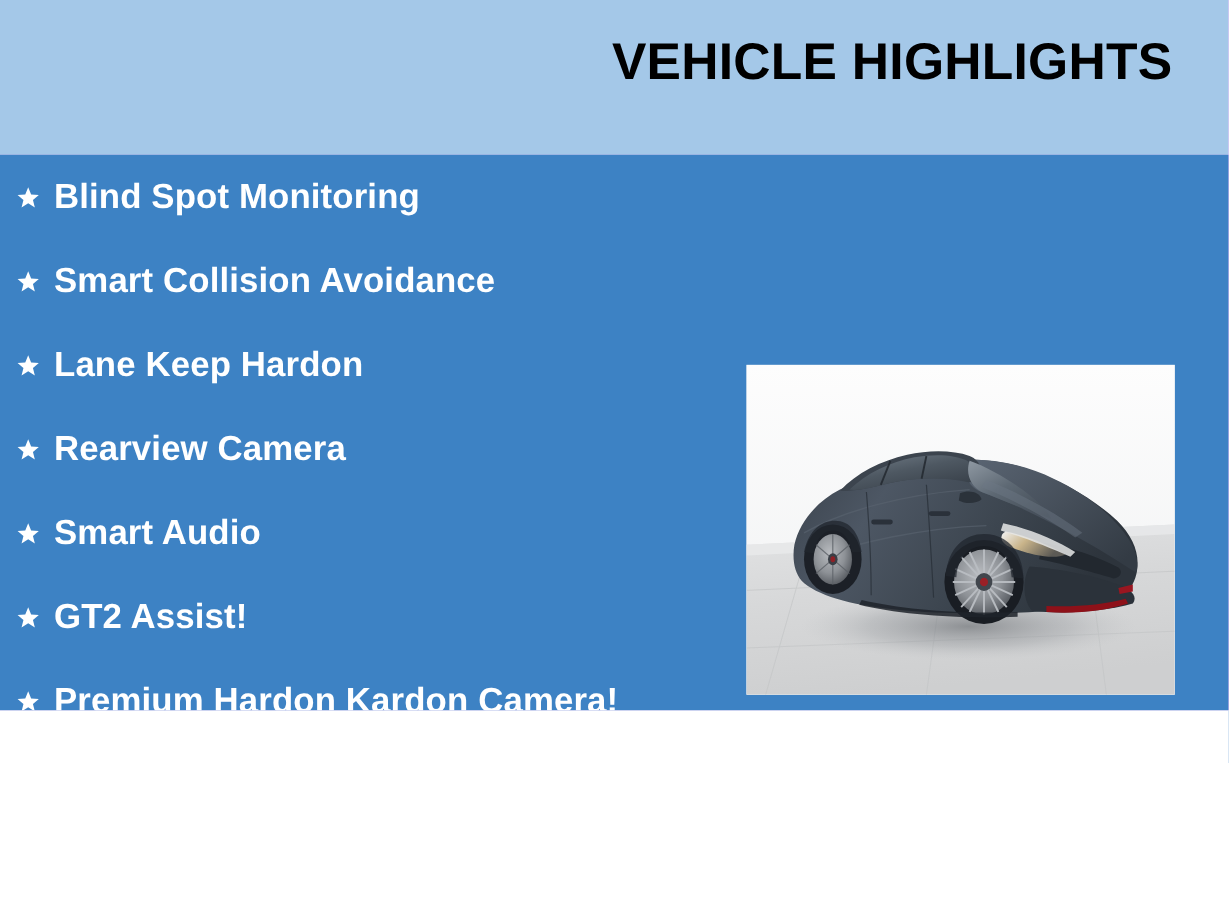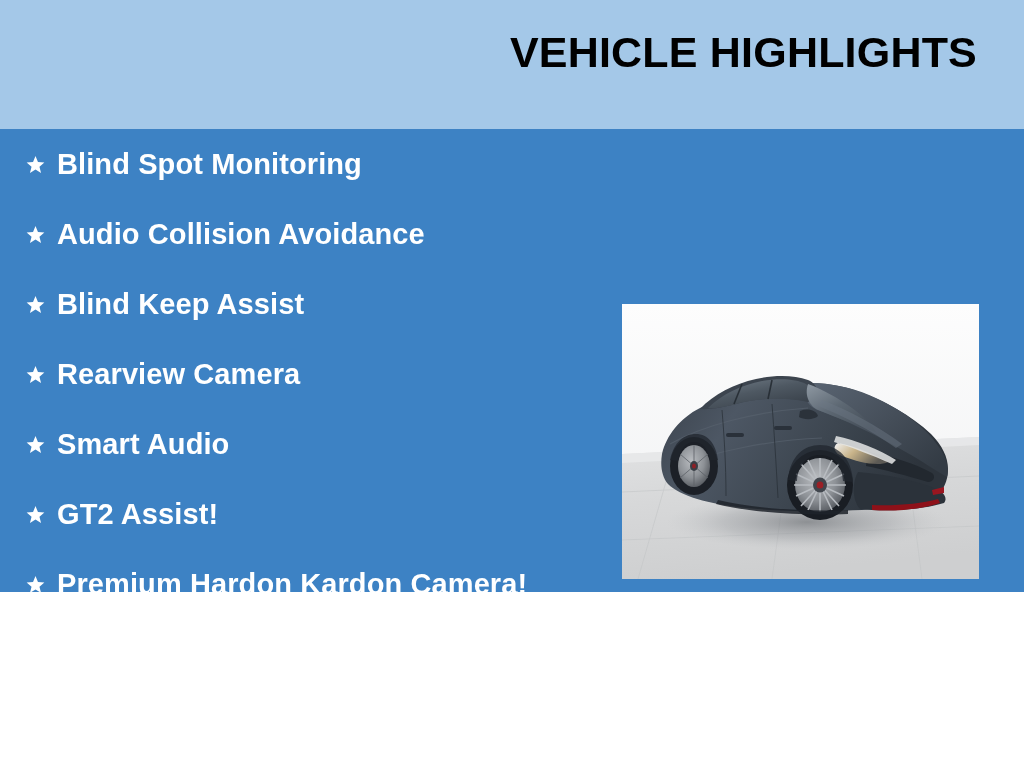--- a/index.html
+++ b/index.html
@@ -51,21 +51,21 @@
     left: 0;
     top: 129px;
     width: 1024px;
     height: 639px;
     background: #3d82c4;
   }
 
   
   .highlights {
     position: absolute;
-    left: 12px;
+    left: 0;
     top: 0;
     width: 600px;
     margin: 0;
     padding: 0;
     list-style: none;
   }
   .highlight-item {
     position: relative;
     height: 70px;
     display: flex;
@@ -132,30 +132,30 @@
         </span>
         <span class="highlight-label">Blind Spot Monitoring</span>
       </li>
 
       <li class="highlight-item">
         <span class="star-icon">
           <svg viewBox="0 0 24 24" aria-hidden="true">
             <polygon fill="#ffffff" points="12,1.4 15.1,8.9 23.2,9.4 17,14.7 19,22.6 12,18.2 5,22.6 7,14.7 0.8,9.4 8.9,8.9"></polygon>
           </svg>
         </span>
-        <span class="highlight-label">Audio Collision Avoidance</span>
-      </li>
-
-      <li class="highlight-item">
-        <span class="star-icon">
-          <svg viewBox="0 0 24 24" aria-hidden="true">
-            <polygon fill="#ffffff" points="12,1.4 15.1,8.9 23.2,9.4 17,14.7 19,22.6 12,18.2 5,22.6 7,14.7 0.8,9.4 8.9,8.9"></polygon>
-          </svg>
-        </span>
-        <span class="highlight-label">Blind Keep Assist</span>
+        <span class="highlight-label">Smart Collision Avoidance</span>
+      </li>
+
+      <li class="highlight-item">
+        <span class="star-icon">
+          <svg viewBox="0 0 24 24" aria-hidden="true">
+            <polygon fill="#ffffff" points="12,1.4 15.1,8.9 23.2,9.4 17,14.7 19,22.6 12,18.2 5,22.6 7,14.7 0.8,9.4 8.9,8.9"></polygon>
+          </svg>
+        </span>
+        <span class="highlight-label">Lane Keep Hardon</span>
       </li>
 
       <li class="highlight-item">
         <span class="star-icon">
           <svg viewBox="0 0 24 24" aria-hidden="true">
             <polygon fill="#ffffff" points="12,1.4 15.1,8.9 23.2,9.4 17,14.7 19,22.6 12,18.2 5,22.6 7,14.7 0.8,9.4 8.9,8.9"></polygon>
           </svg>
         </span>
         <span class="highlight-label">Rearview Camera</span>
       </li>

